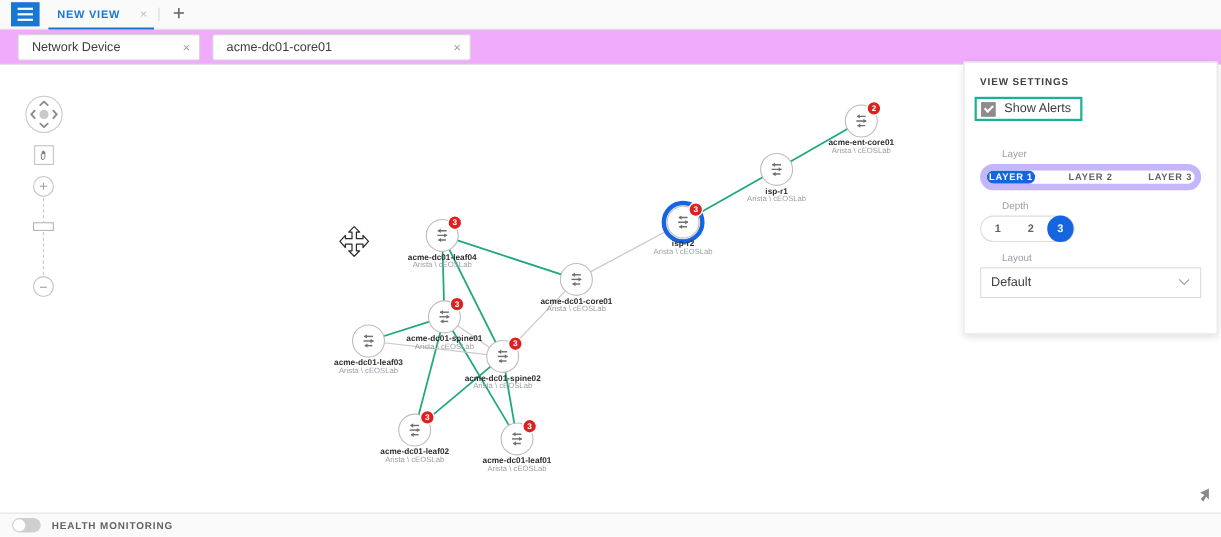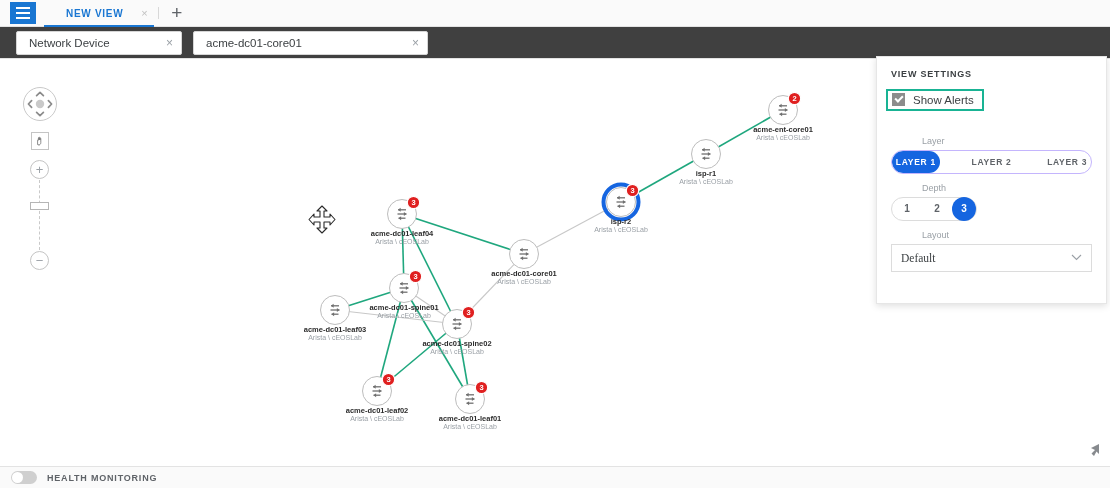--- a/index.html
+++ b/index.html
@@ -19,42 +19,42 @@
     background:#fafafa; border-bottom:1px solid #e3e3e3;
     display:flex; align-items:stretch;
   }
   #hamburger {
     width:26px; height:22px; margin:2px 0 0 10px; background:#1976d2;
     display:flex; flex-direction:column; justify-content:center; align-items:center; gap:3px;
     cursor:pointer;
   }
   #hamburger i { display:block; width:14px; height:2px; background:#fff; }
   .tab {
-    display:flex; align-items:center; height:27px; padding:0 6px 0 30px;
+    display:flex; align-items:center; height:27px; padding:0 6px 0 16px;
     position:relative;
   }
   .tab .tab-label {
     font-size:10px; font-weight:bold; letter-spacing:.7px; color:#1976d2;
   }
   .tab .tab-close {
     margin-left:18px; font-size:11px; color:#c0c0c0; cursor:pointer; line-height:1;
   }
   .tab .tab-underline {
     position:absolute; left:8px; right:0px; bottom:0; height:2px; background:#1976d2;
   }
   .tab-sep { width:1px; height:12px; background:#d8d8d8; align-self:center; margin:0 4px; }
   .tab-add {
     display:flex; align-items:center; justify-content:center;
     width:28px; font-size:19px; color:#5f6368; cursor:pointer; font-weight:300;
   }
 
   
   #filterbar {
     position:absolute; left:0; top:27px; width:1110px; height:32px;
-    background:#404040; border-bottom:1px solid #e3e3e3;
+    background:#f0abfc; border-bottom:1px solid #e3e3e3;
   }
   .chip {
     position:absolute; top:4px; height:24px; background:#fff;
     border:1px solid #d6d6d6; border-radius:2px;
     display:flex; align-items:center; padding:0 8px 0 12px;
   }
   .chip .chip-text { font-size:11.5px; color:#3c4043; flex:1; }
   .chip .chip-x { font-size:12px; color:#9aa0a6; cursor:pointer; margin-left:10px; }
   #chip-entity { left:16px; width:166px; }
   #chip-device { left:193px; width:235px; }
@@ -131,24 +131,24 @@
     width:13px; height:13px; border:1px solid #9aa0a6; background:#fff;
     display:flex; align-items:center; justify-content:center; cursor:pointer; flex:0 0 auto;
   }
   .cbox.checked { background:#8c8c8c; border-color:#8c8c8c; }
   .cbox.checked::after {
     content:""; width:6px; height:3px; border-left:2px solid #fff; border-bottom:2px solid #fff;
     transform:rotate(-45deg) translate(1px,-1px);
   }
   .cblabel { font-size:11.5px; color:#3c4043; margin-left:8px; }
 
-  .fieldlabel { font-size:9px; color:#9aa0a6; margin:9px 0 4px 11px;padding-left:20px; }
+  .fieldlabel { font-size:9px; color:#9aa0a6; margin:9px 0 4px 0;padding-left:20px; }
 
   .segbar {
-    display:flex; height:24px; border:1px solid #c4b5fd; border-radius:12px;
+    display:flex; height:24px; border:6px solid #c4b5fd; border-radius:12px;
     overflow:hidden; background:#fff;gap:28px;
   }
   .seg {
     flex:1; display:flex; align-items:center; justify-content:center;
     font-size:8.5px; font-weight:bold; letter-spacing:.7px; color:#5f6368; cursor:pointer;
   }
   .seg.active { background:#1565e0; color:#fff; border-radius:12px; }
 
   .depthbar {
     display:flex; height:24px; width:86px; border:1px solid #dcdcdc; border-radius:12px;
@@ -159,21 +159,21 @@
     font-size:10px; font-weight:bold; color:#5f6368; cursor:pointer;
   }
   .dseg.active {
     background:#1565e0; color:#fff; border-radius:50%;
     width:24px; height:24px; flex:0 0 24px; margin:-1px 0;
   }
 
   #layout-select {
     height:28px; border:1px solid #dcdcdc; background:#fff;
     display:flex; align-items:center; padding:0 9px;
-    font-size:11.5px; color:#3c4043; cursor:pointer; justify-content:space-between;font-family:Liberation Serif, serif;
+    font-size:11.5px; color:#3c4043; cursor:pointer; justify-content:space-between;
   }
   #layout-select .chev { color:#9aa0a6; font-size:10px; }
 
   #vs-actions {
     display:flex; justify-content:flex-end; align-items:center; gap:16px; margin-top:14px;
   }
   #vs-cancel { font-size:10px; font-weight:bold; letter-spacing:.7px; color:#5f6368; cursor:pointer; }
   #vs-apply  { font-size:10px; font-weight:bold; letter-spacing:.7px; color:#1565e0; cursor:pointer; }
 
   

